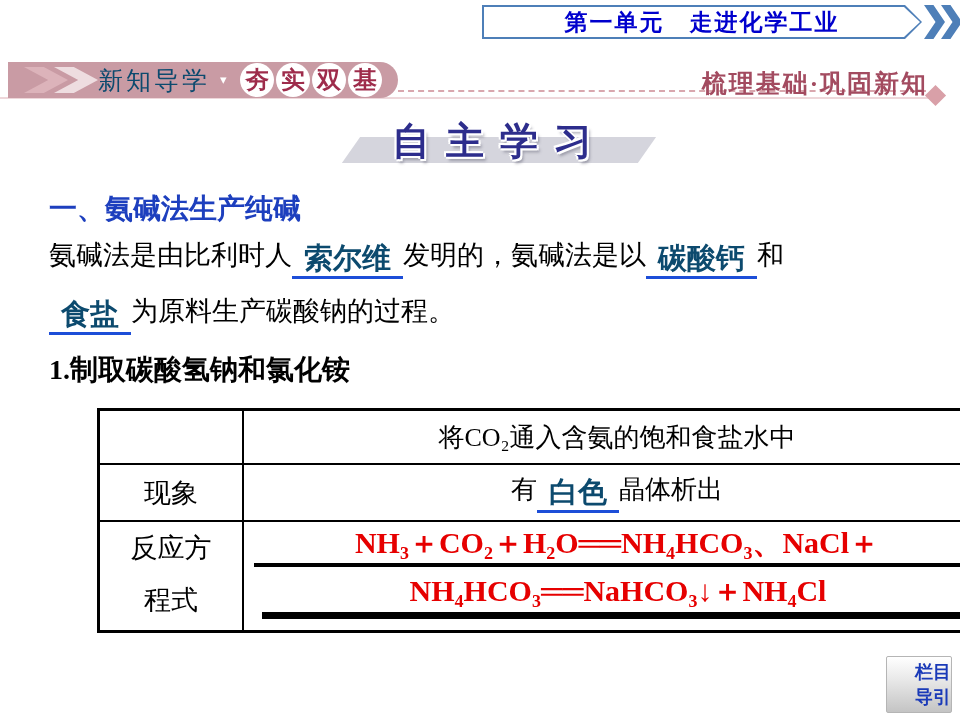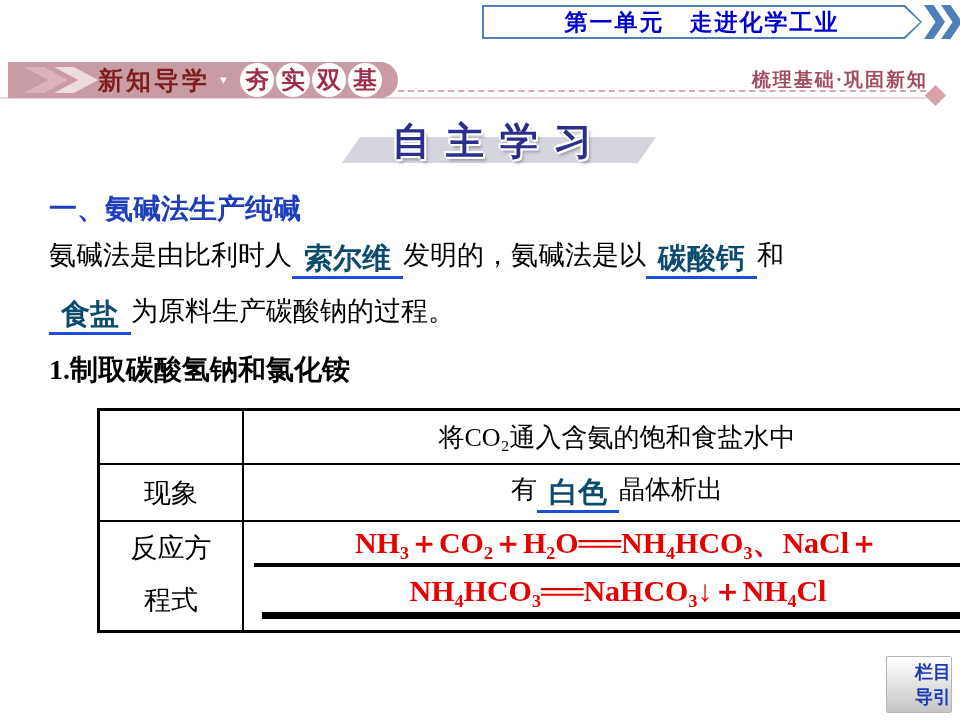--- a/index.html
+++ b/index.html
@@ -23,29 +23,29 @@
   .thin-line{position:absolute;left:0;top:97px;width:930px;border-top:2px solid #eed7da;}
   .dash-line{position:absolute;left:398px;top:90px;width:528px;border-top:2px dashed #d9a7ae;}
   .diamond{position:absolute;left:928px;top:88px;width:15px;height:15px;background:#d9a0a8;transform:rotate(45deg);}
   .banner{position:absolute;left:8px;top:62px;width:390px;height:36px;background:#c99ba4;
     border-radius:0 18px 18px 0;display:flex;align-items:center;}
   .banner-chev{position:absolute;top:5px;width:44px;height:26px;
     clip-path:polygon(0 0,45% 0,100% 50%,45% 100%,0 100%,55% 50%);}
   .banner-chev.b1{left:16px;background:#dcb3ba;}
   .banner-chev.b2{left:46px;background:#eedde0;}
   .banner-title{position:absolute;left:90px;top:0;height:36px;display:flex;align-items:center;
-    color:#7f1d1d;font-weight:bold;font-size:25px;letter-spacing:3px;white-space:nowrap;
+    color:#0c4a6e;font-weight:normal;font-size:25px;letter-spacing:3px;white-space:nowrap;
     font-family:"Liberation Sans","DejaVu Sans",sans-serif;}
   .banner-sep{position:absolute;left:212px;top:0;height:36px;display:flex;align-items:center;
     color:#ffffff;font-size:13px;}
   .circles{position:absolute;left:232px;top:1px;display:flex;gap:2px;}
   .circle{width:34px;height:34px;border-radius:50%;background:#ffffff;color:#9e2c4b;
     font-weight:bold;font-size:24px;display:flex;align-items:center;justify-content:center;}
   .banner-subtitle{position:absolute;left:700px;top:67px;width:228px;text-align:right;
-    color:#a34b60;font-weight:bold;font-size:19px;letter-spacing:2px;white-space:nowrap;}
+    color:#a34b60;font-weight:bold;font-size:25px;letter-spacing:2px;white-space:nowrap;}
   
   .band{position:absolute;left:351px;top:137px;width:296px;height:26px;background:#d5d5dd;
     transform:skewX(-35deg);}
   .band-title{position:absolute;left:330px;top:116px;width:340px;text-align:center;
     color:#2d2d8c;font-weight:bold;font-size:38px;letter-spacing:16px;white-space:nowrap;
     text-shadow:-2px 0 #fff,2px 0 #fff,0 -2px #fff,0 2px #fff,2px 2px #fff,-2px -2px #fff,3px 4px 3px rgba(80,80,100,.45);}
   
   .heading{position:absolute;left:49px;top:190px;color:#1d3fbe;font-weight:bold;font-size:28px;white-space:nowrap;}
   .para-line1{position:absolute;left:49px;top:237px;font-size:27px;color:#000;white-space:nowrap;}
   .para-line2{position:absolute;left:49px;top:293px;font-size:27px;color:#000;white-space:nowrap;}

